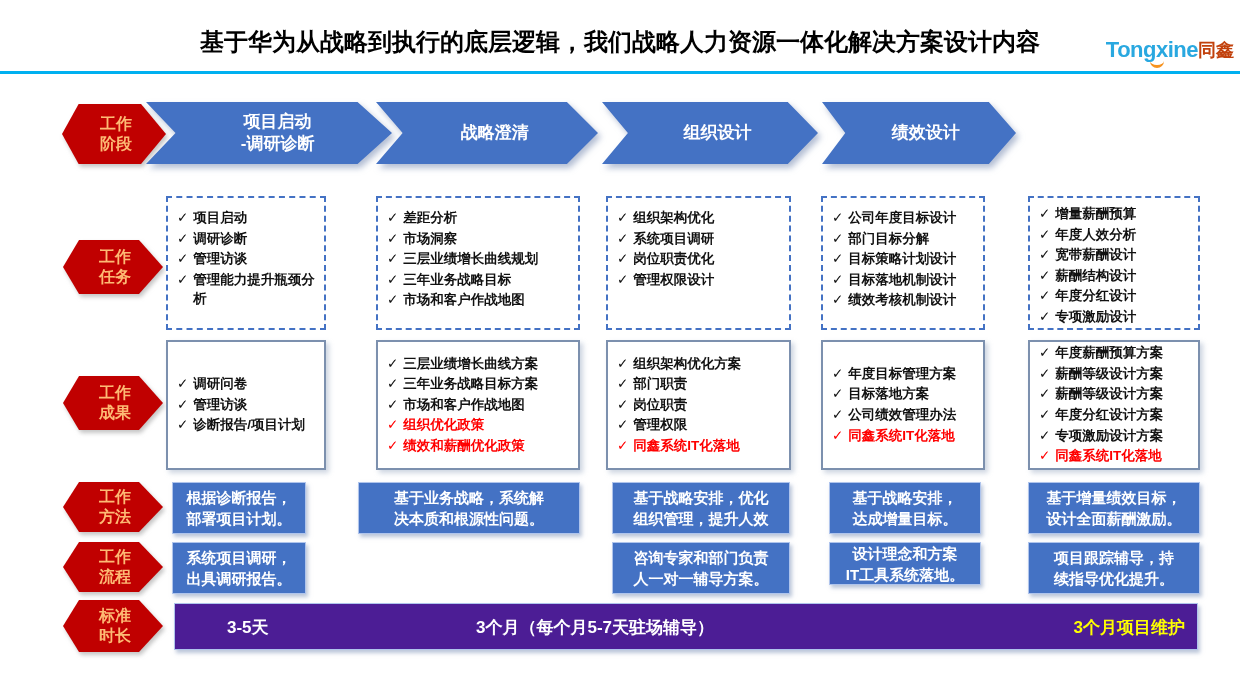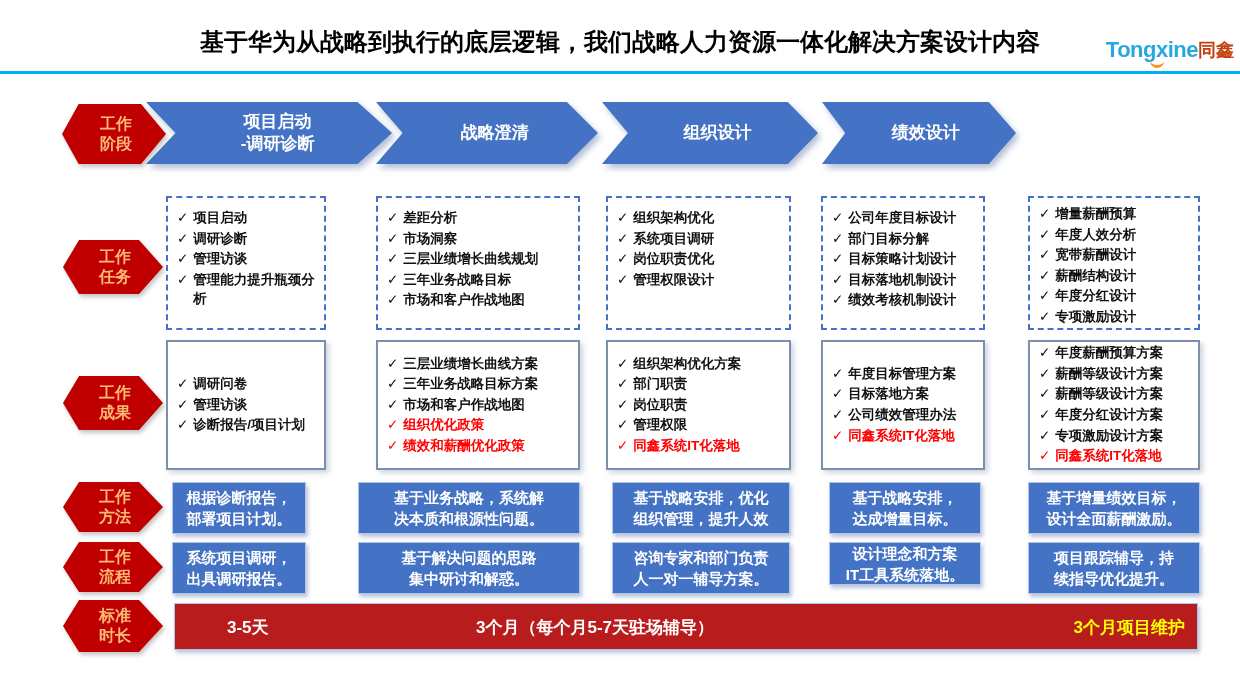--- a/index.html
+++ b/index.html
@@ -41,21 +41,21 @@
   .item .chk{margin-right:5px;flex:0 0 auto;}
   .item.red{color:#FF0000;}
 
   
   .bluebox{position:absolute;background:#4472C4;border:1px solid #AFC4EC;color:#fff;font-weight:bold;
            font-size:15px;display:flex;align-items:center;justify-content:center;text-align:center;
            white-space:pre-line;line-height:1.4;box-sizing:border-box;
            box-shadow:2px 3px 4px rgba(130,150,185,0.55);}
 
   
-  .durbar{position:absolute;left:174px;top:603px;width:1024px;height:47px;background:#b91c1c;
+  .durbar{position:absolute;left:174px;top:603px;width:1024px;height:47px;background:#4c1d95;
           border:1px solid #AFC4EC;box-sizing:border-box;box-shadow:2px 3px 4px rgba(130,150,185,0.55);}
   .durbar span{position:absolute;top:50%;transform:translateY(-50%);color:#fff;font-weight:bold;font-size:17px;white-space:nowrap;}
   .dur-left{left:52px;}
   .dur-mid{left:301px;}
   .dur-right{right:12px;color:#FFFF00 !important;}
 </style>
 </head>
 <body>
 
 <div class="page">
@@ -323,22 +323,20 @@
 决本质和根源性问题。</div>
   <div class="bluebox" style="left:612px;top:482px;width:178px;height:52px;">基于战略安排，优化
 组织管理，提升人效</div>
   <div class="bluebox" style="left:829px;top:482px;width:152px;height:52px;">基于战略安排，
 达成增量目标。</div>
   <div class="bluebox" style="left:1028px;top:482px;width:172px;height:52px;">基于增量绩效目标，
 设计全面薪酬激励。</div>
 
   <div class="bluebox" style="left:172px;top:542px;width:134px;height:52px;">系统项目调研，
 出具调研报告。</div>
-  <div class="bluebox" style="left:358px;top:542px;width:222px;height:52px;">基于解决问题的思路
-集中研讨和解惑。</div>
   <div class="bluebox" style="left:612px;top:542px;width:178px;height:52px;">咨询专家和部门负责
 人一对一辅导方案。</div>
   <div class="bluebox" style="left:829px;top:542px;width:152px;height:43px;">设计理念和方案
 IT工具系统落地。</div>
   <div class="bluebox" style="left:1028px;top:542px;width:172px;height:52px;">项目跟踪辅导，持
 续指导优化提升。</div>
 
   <div class="durbar">
     <span class="dur-left">3-5天</span>
     <span class="dur-mid">3个月（每个月5-7天驻场辅导）</span>

